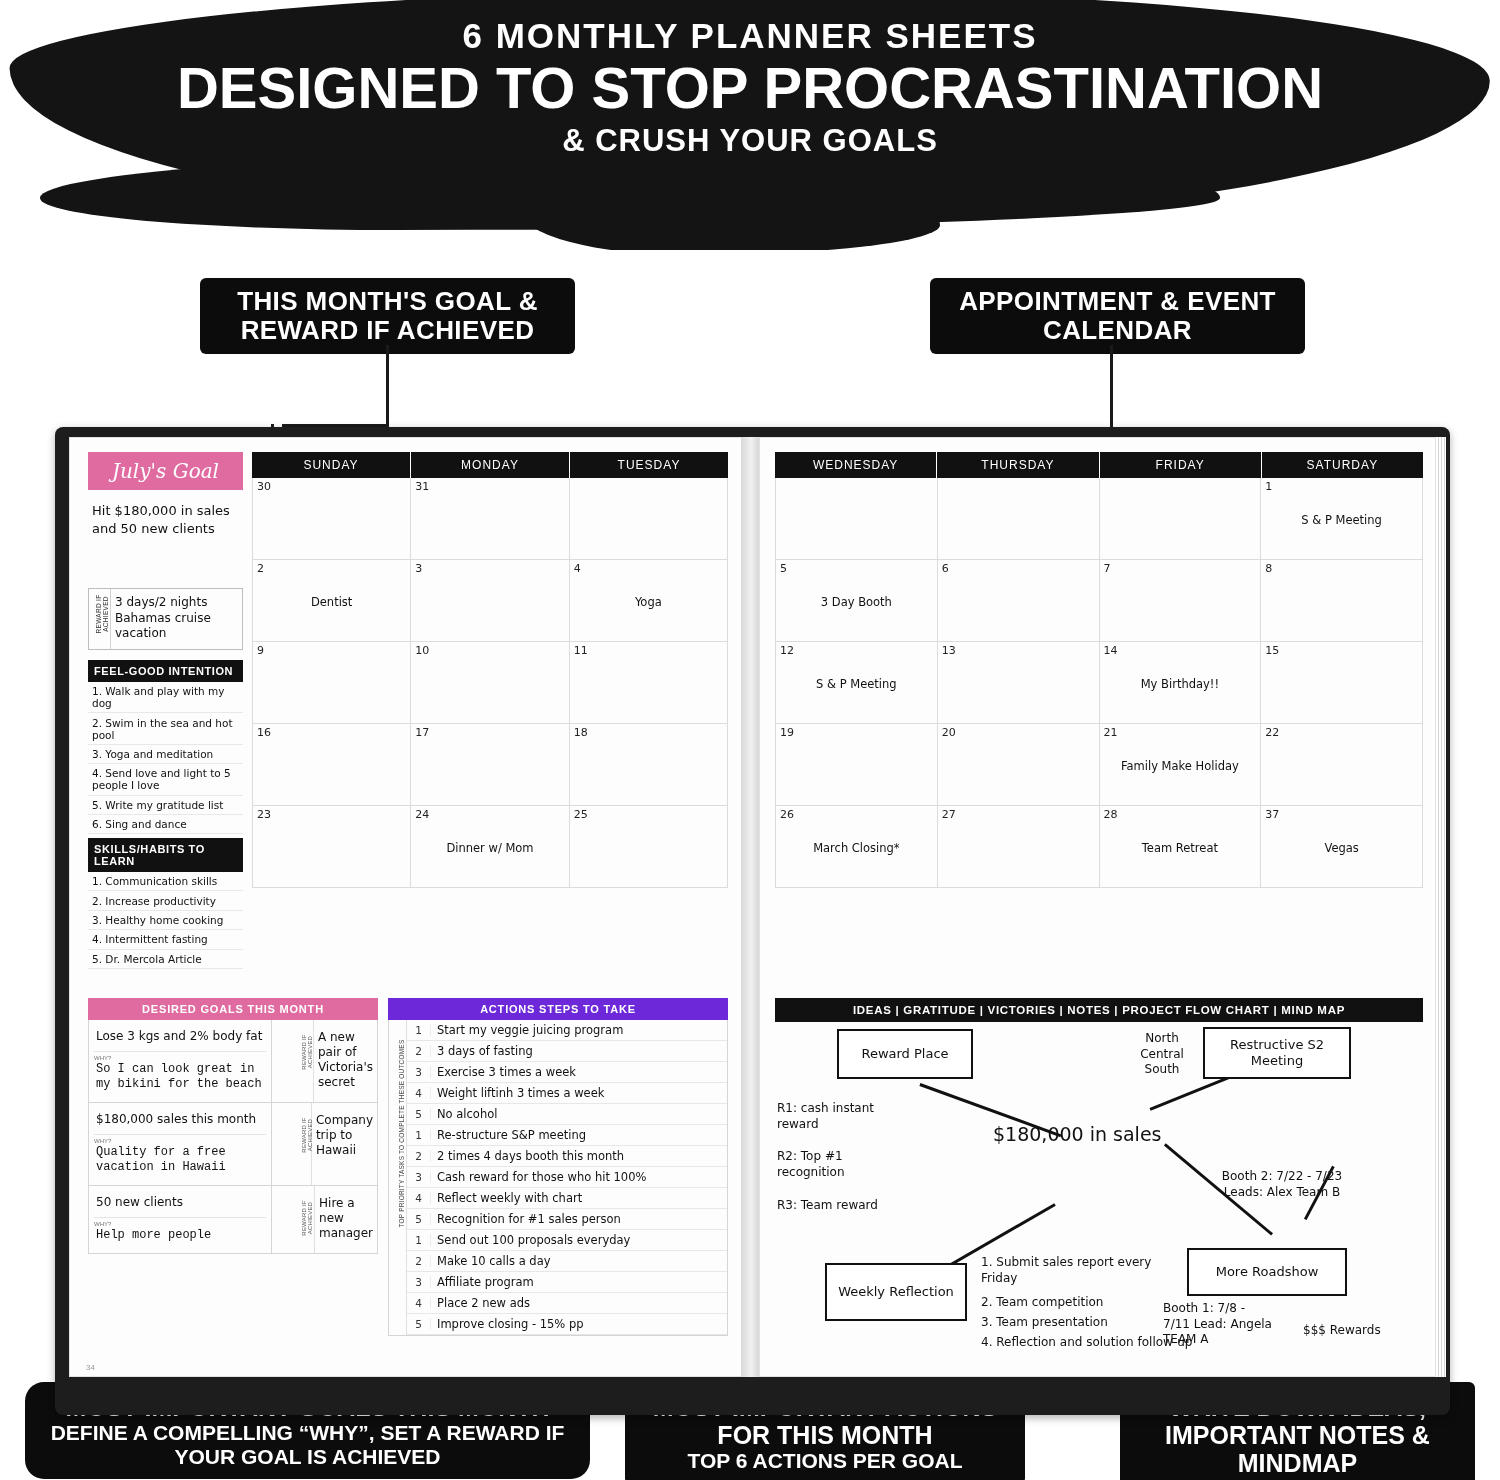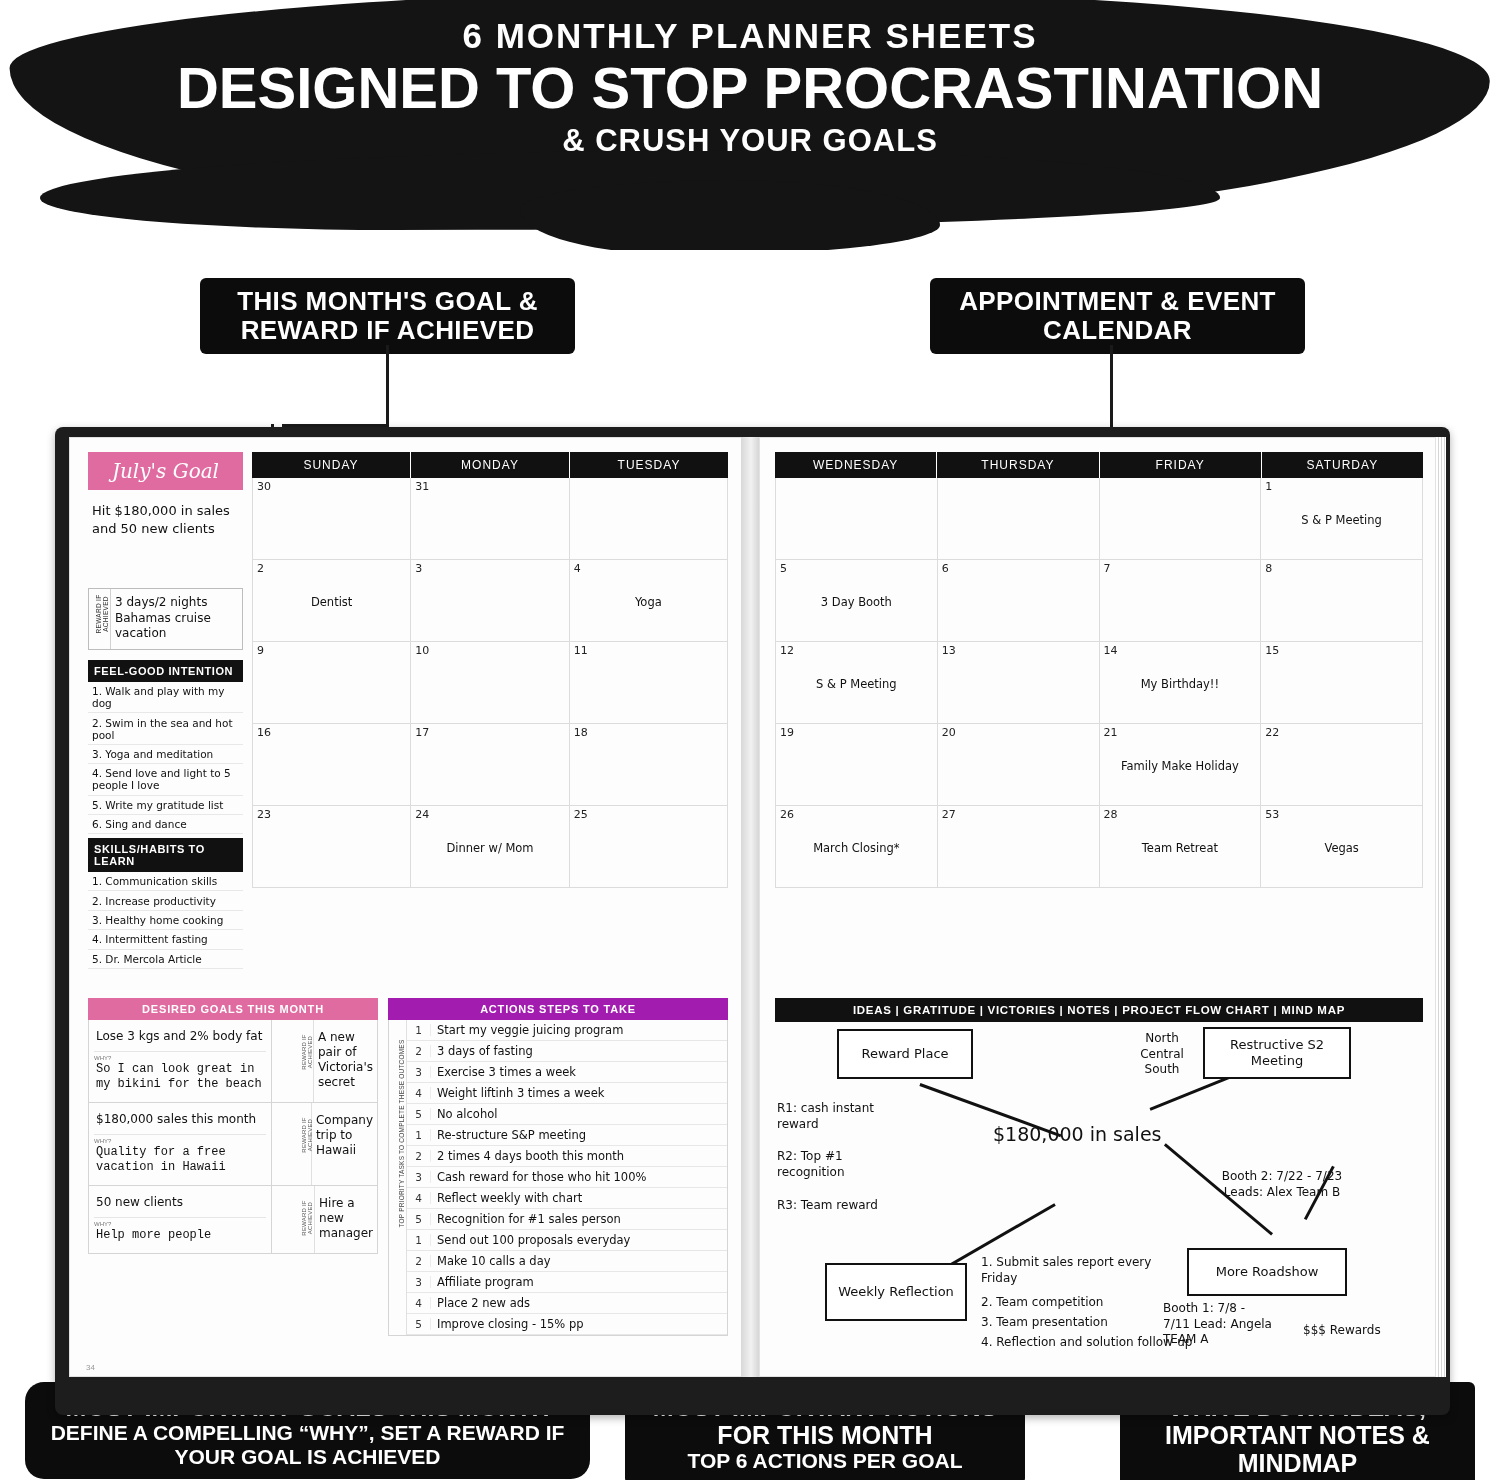--- a/index.html
+++ b/index.html
@@ -196,21 +196,21 @@
     font-size:6px; text-align:center; color:#555; letter-spacing:.2px;
   }
   .dg-rtext {
     flex:1; font-family:"DejaVu Sans", sans-serif; font-size:12px;
     line-height:1.25; padding:10px 4px; color:#111;
   }
 
   
   .act { position:absolute; left:318px; top:560px; width:340px; }
   .act-hd {
-    background:#a21caf; color:#fff; text-align:center; font-size:11px;
+    background:#6d28d9; color:#fff; text-align:center; font-size:11px;
     font-weight:bold; letter-spacing:.8px; padding:5px 0;
   }
   .act-body { display:flex; border:1px solid #d5d5d5; border-top:none; }
   .act-side { width:18px; border-right:1px solid #e0e0e0; position:relative; }
   .act-side span {
     position:absolute; left:-104px; top:110px; width:232px;
     transform:rotate(-90deg); font-size:6.5px; text-align:center;
     color:#444; letter-spacing:.2px;
   }
   .act-list { flex:1; }
@@ -630,21 +630,21 @@
             </div>
           <div class="cal-cell">
               <span class="cal-num">27</span>
               <span class="cal-ev"></span>
             </div>
           <div class="cal-cell">
               <span class="cal-num">28</span>
               <span class="cal-ev">Team Retreat</span>
             </div>
           <div class="cal-cell">
-              <span class="cal-num">53</span>
+              <span class="cal-num">37</span>
               <span class="cal-ev">Vegas</span>
             </div>
         </div>
       </div>
 
       <div class="ideas-hd">IDEAS | GRATITUDE | VICTORIES | NOTES | PROJECT FLOW CHART | MIND MAP</div>
 
       <div class="mind">
 
         <div class="mind-line" style="left:145px; top:60px; width:150px; transform:rotate(20deg);"></div>

